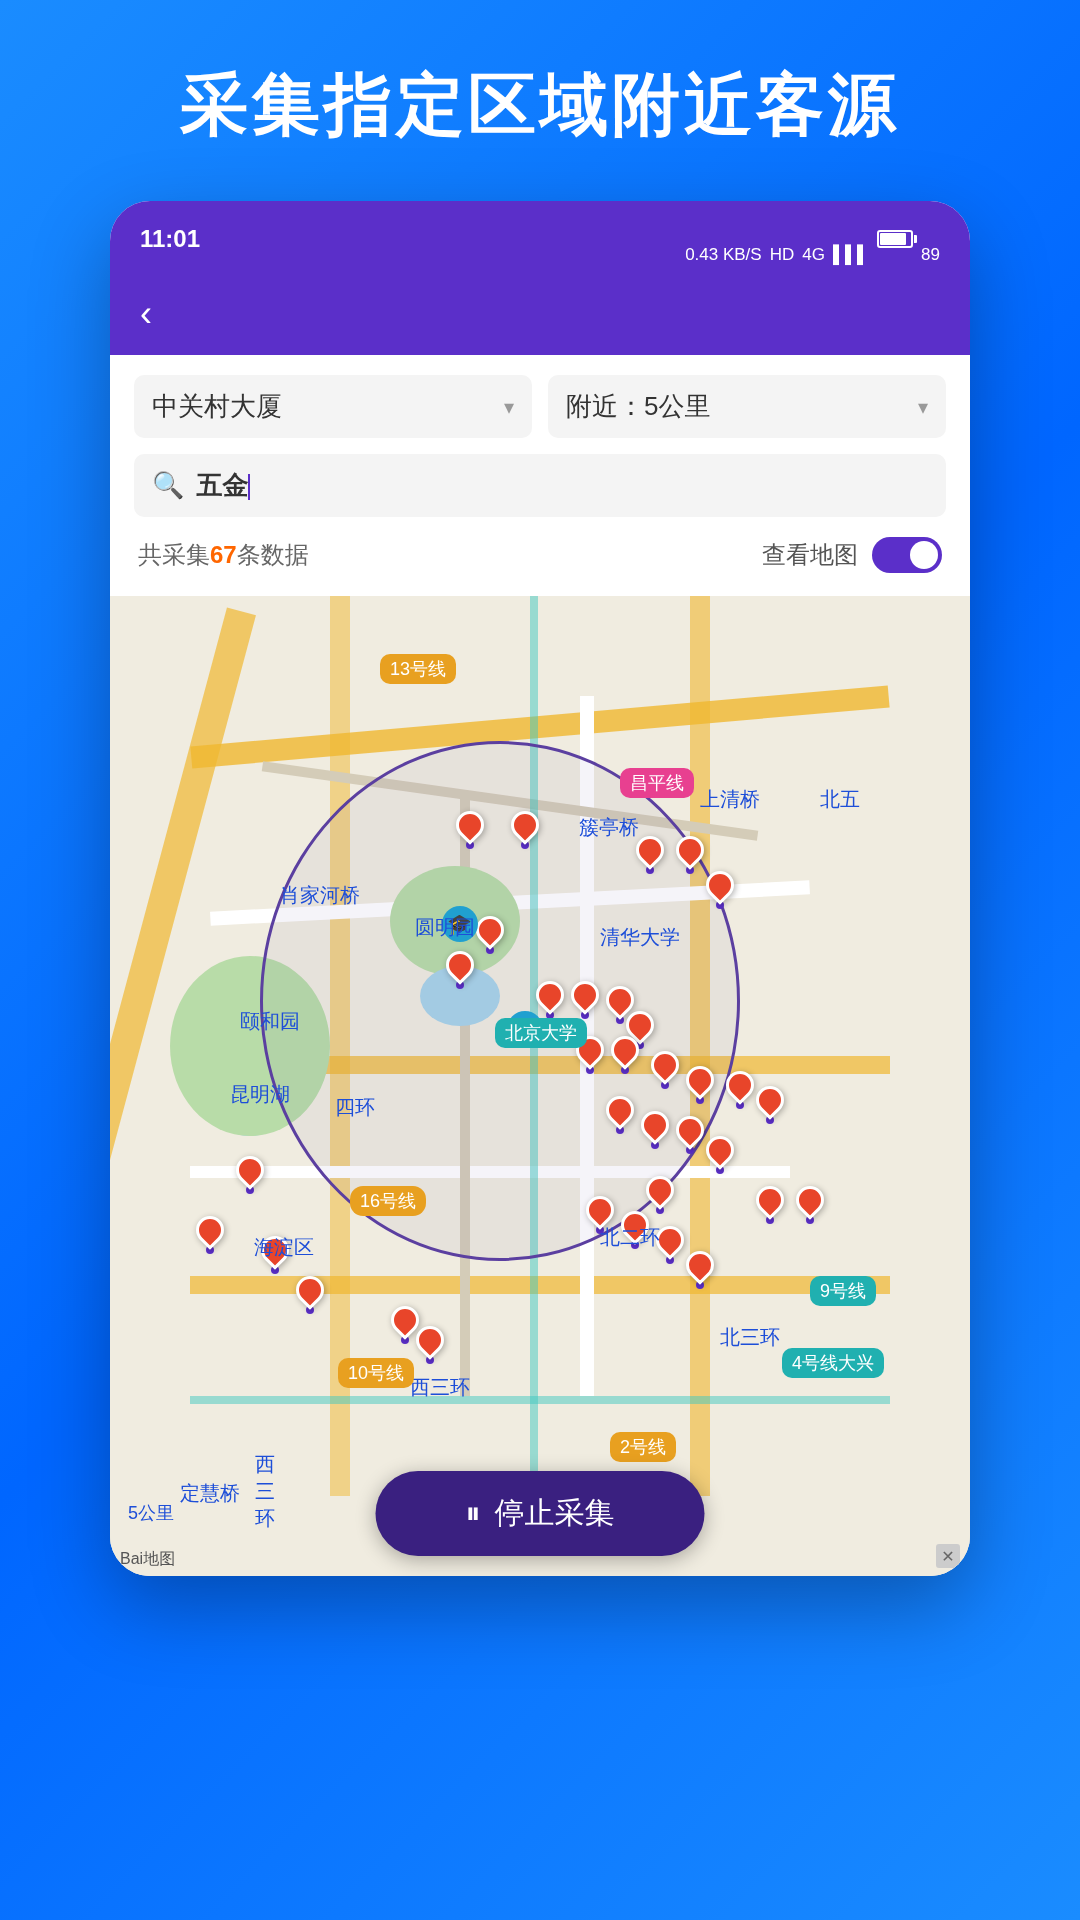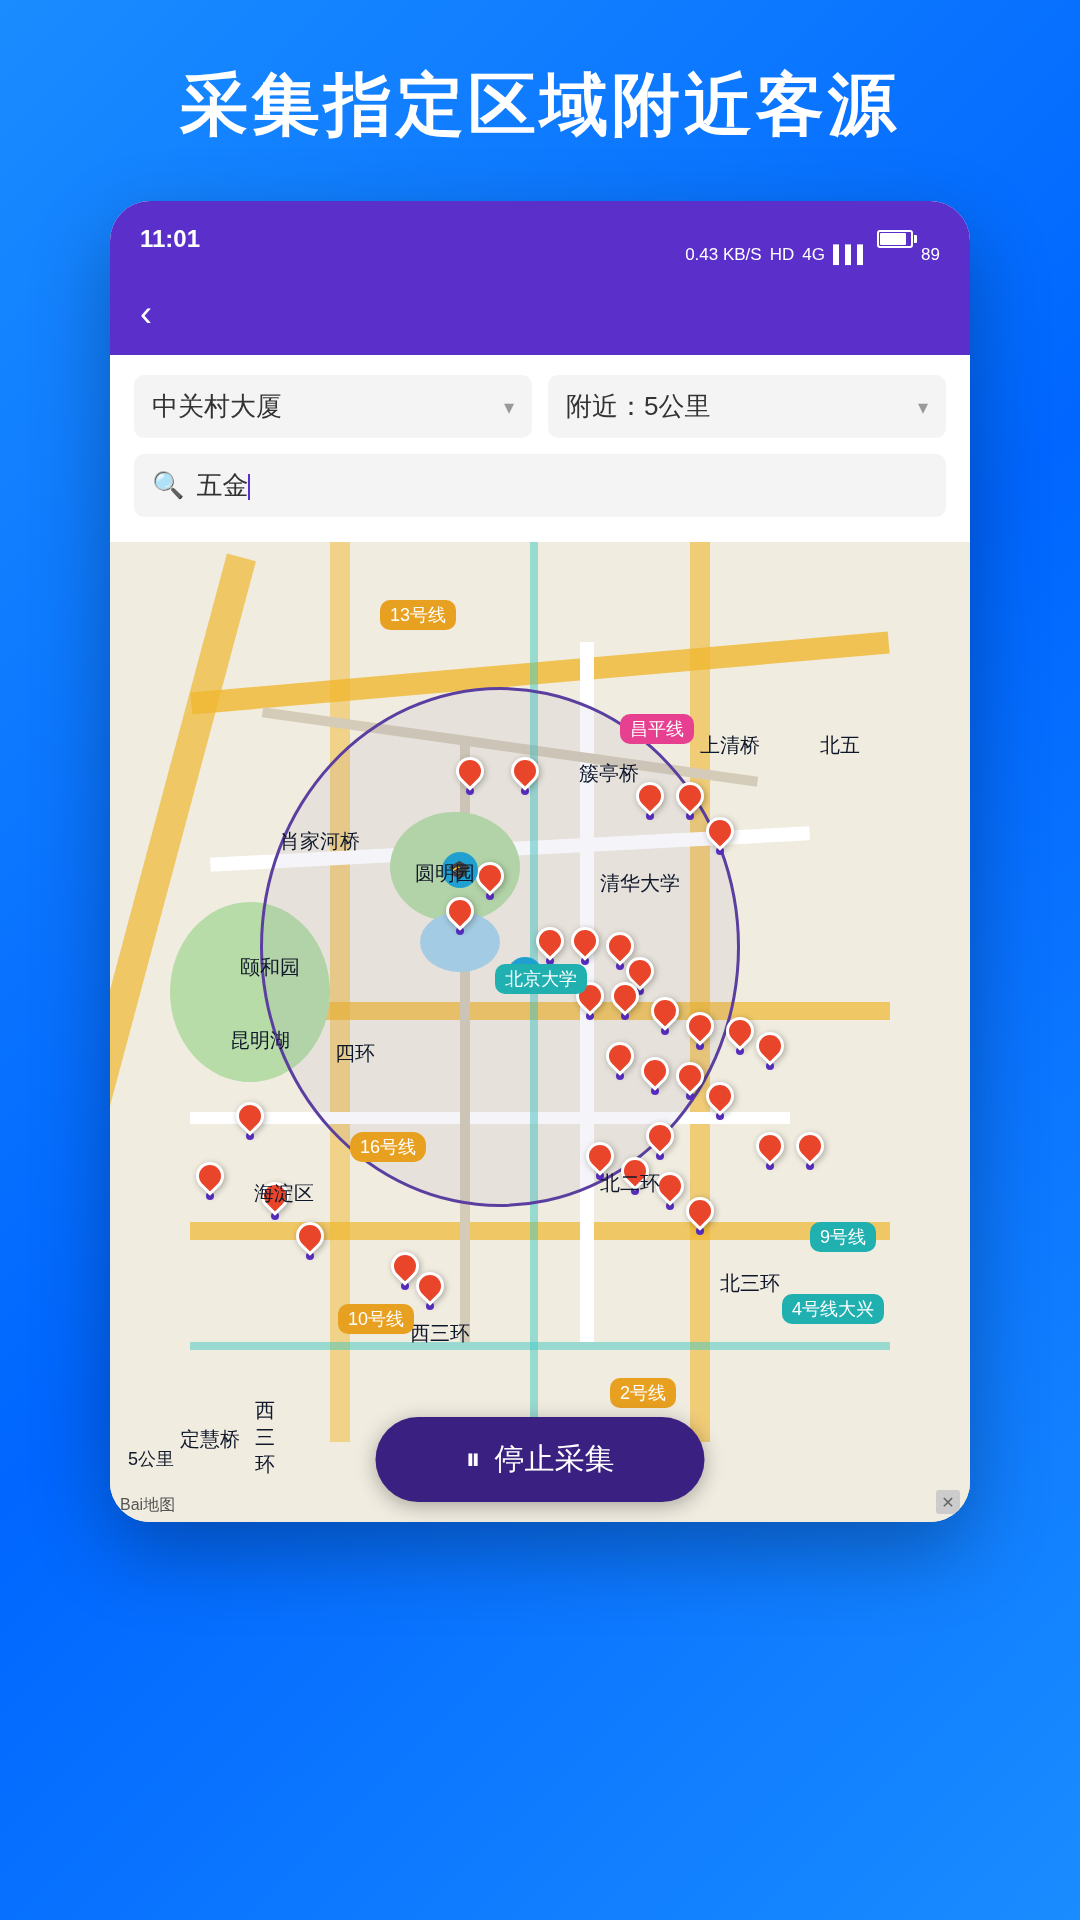--- a/index.html
+++ b/index.html
@@ -113,21 +113,21 @@
     .search-row {
       background: #f4f4f4;
       border-radius: 10px;
       padding: 14px 18px;
       display: flex;
       align-items: center;
       gap: 12px;
       margin-bottom: 14px;
     }
     .search-icon-wrap { color: #999; font-size: 26px; }
-    .search-input-text { font-size: 26px; color: #333; flex: 1; }
+    .search-input-text { font-size: 26px; color: #333; flex: 1; font-weight: bold; }
     .cursor { display: inline-block; width: 2px; height: 26px; background: #5b2fc9; animation: blink 1s infinite; vertical-align: middle; }
     @keyframes blink { 0%,50% { opacity:1; } 51%,100% { opacity:0; } }
     .stats-row {
       display: flex;
       justify-content: space-between;
       align-items: center;
       padding: 6px 4px;
       margin-bottom: 6px;
     }
     .stats-text { font-size: 24px; color: #666; }
@@ -204,21 +204,21 @@
       width: 8px;
       height: 8px;
       background: #5b2fc9;
       border-radius: 50%;
       margin-top: 2px;
     }
     
     .map-label-text {
       position: absolute;
       font-size: 20px;
-      color: #0f172a;
+      color: #1d4ed8;
       white-space: nowrap;
     }
     .map-label-highlight {
       position: absolute;
       font-size: 18px;
       color: white;
       background: #e8a020;
       padding: 3px 10px;
       border-radius: 10px;
       white-space: nowrap;
@@ -330,20 +330,29 @@
       </div>
     </div>
 
     <div class="search-row">
       <div class="search-icon-wrap">🔍</div>
       <div class="search-input-text">
         <span>五金</span><span class="cursor"></span>
       </div>
     </div>
 
+    <div class="stats-row">
+      <div class="stats-text">
+        <span>共采集</span><em>67</em><span>条数据</span>
+      </div>
+      <div class="map-toggle-row">
+        <span class="map-label">查看地图</span>
+        <div class="toggle-switch"></div>
+      </div>
+    </div>
   </div>
 
   <div class="map-area">
 
     <div class="map-bg"></div>
 
     <div style="position:absolute;background:#f0b830;width:30px;height:900px;top:0;left:380;transform:rotate(15deg);opacity:0.7;"></div>
     <div style="position:absolute;background:#f0b830;width:700px;height:22px;top:120px;left:80px;transform:rotate(-5deg);opacity:0.8;"></div>
     <div style="position:absolute;background:#f0b830;width:700px;height:18px;top:460px;left:80px;opacity:0.7;"></div>
     <div style="position:absolute;background:#f0b830;width:700px;height:18px;top:680px;left:80px;opacity:0.7;"></div>

